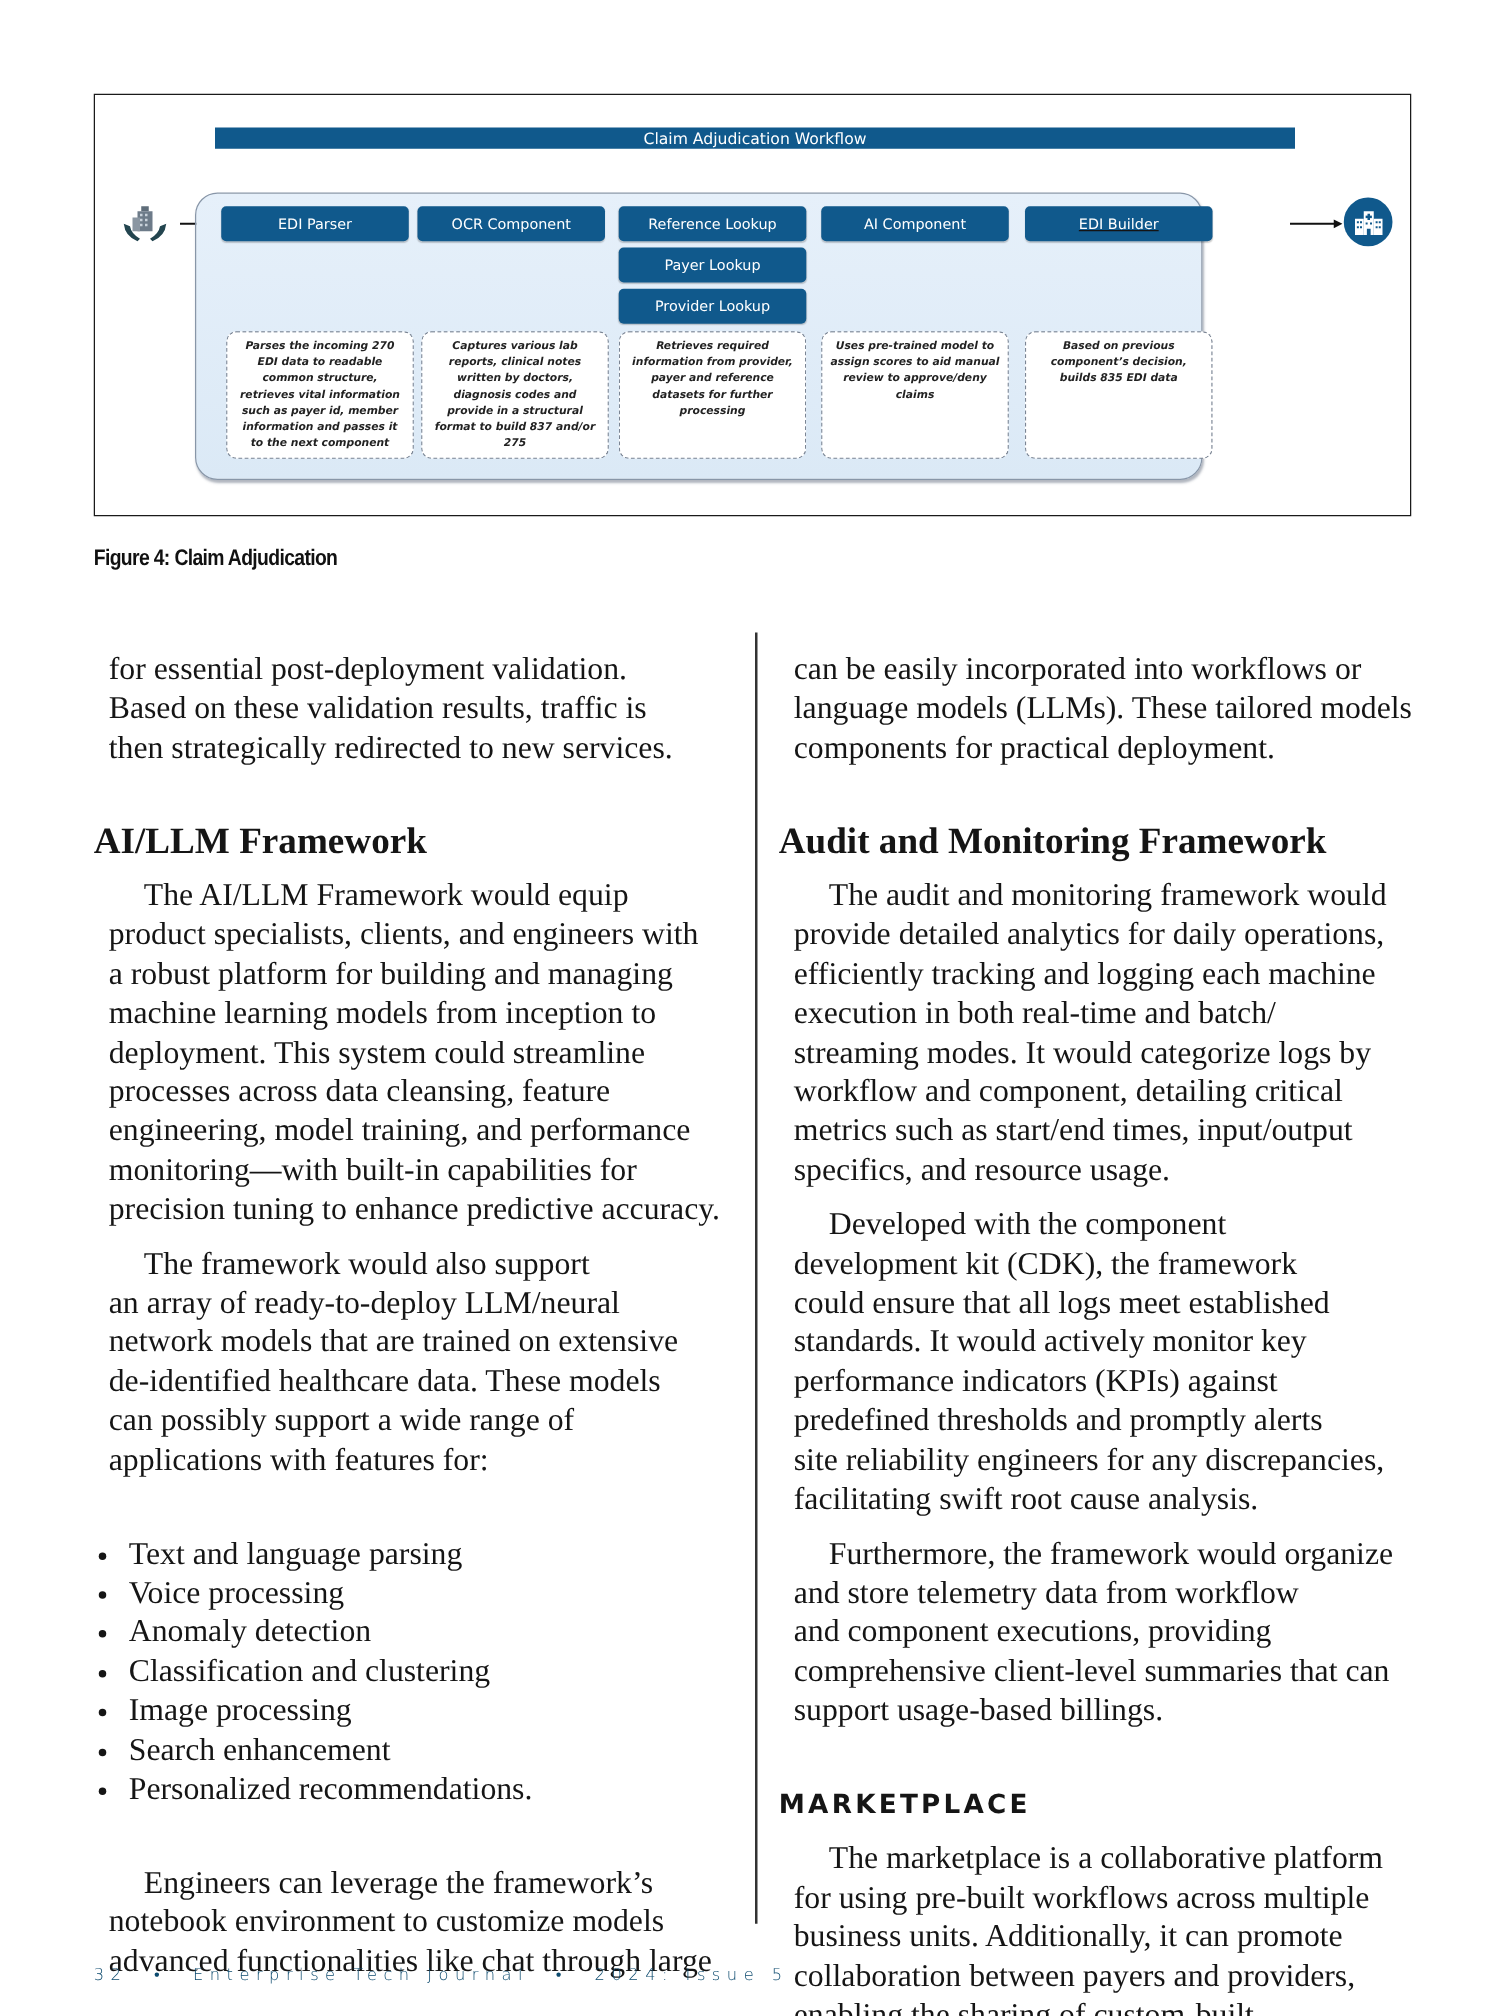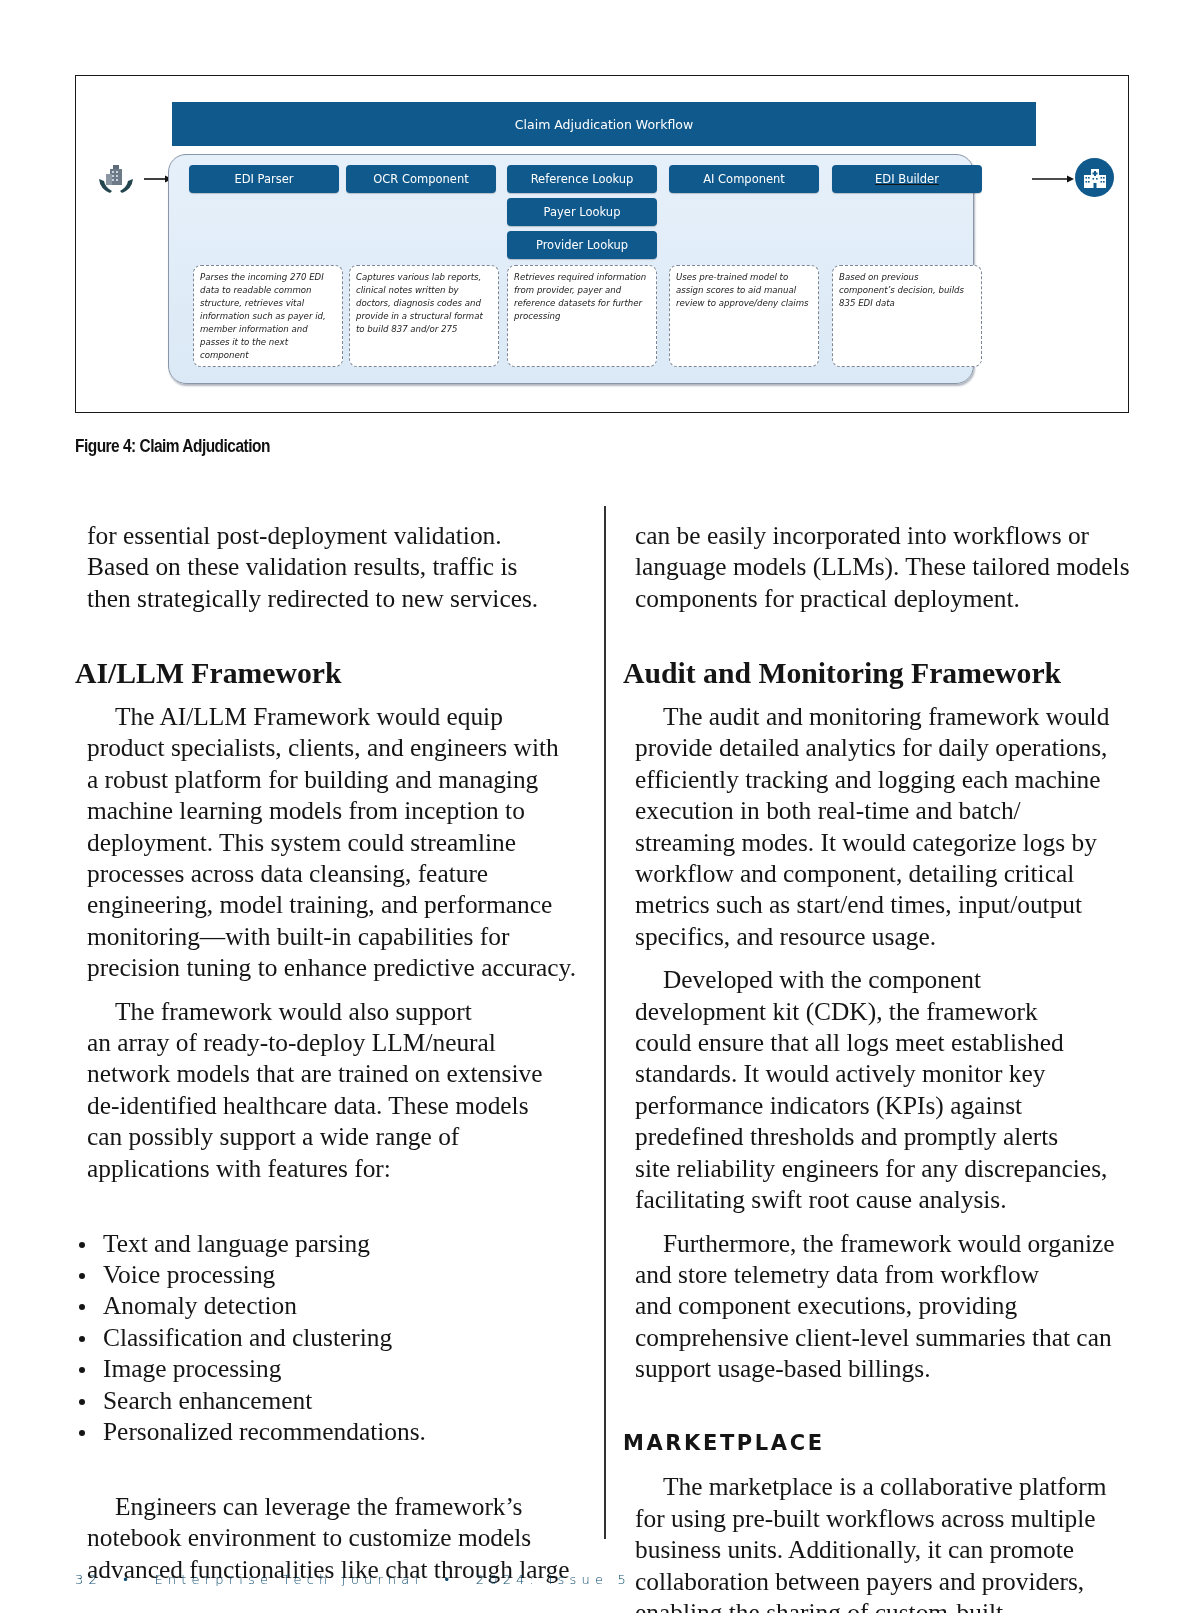--- a/index.html
+++ b/index.html
@@ -4,45 +4,45 @@
 <style>
   html, body { margin: 0; padding: 0; background: #ffffff; }
   body { width: 1200px; height: 1613px; position: relative; overflow: hidden; color: #141414; }
 
   
   .figure-frame {
     position: absolute; left: 75px; top: 75px; width: 1054px; height: 338px;
     border: 1.5px solid #1a1a1a; box-sizing: border-box; background: #fff;
   }
   .wf-title {
-    position: absolute; left: 96px; top: 26px; width: 864px; height: 44px;
+    position: absolute; left: 96px; top: 26px; width: 864px; height: 17px;
     background: #10598c; color: #fff;
     font-family: "DejaVu Sans", sans-serif; font-size: 12.5px;
     display: flex; align-items: center; justify-content: center;
   }
   .wf-container {
-    position: absolute; left: 92px; top: 78px; width: 806px; height: 230px;
+    position: absolute; left: 80px; top: 78px; width: 806px; height: 230px;
     background: linear-gradient(180deg, #e6f0fa 0%, #dbe9f6 100%);
     border: 1.5px solid #8896a8; border-radius: 18px;
     box-shadow: 1px 2px 2px rgba(80,90,110,0.45);
     box-sizing: border-box;
   }
   .col { position: absolute; top: 10px; width: 150px; }
   .comp-btn {
     height: 28px; background: #10598c; color: #fff; border-radius: 4px;
     font-family: "DejaVu Sans", sans-serif; font-size: 11.5px;
     display: flex; align-items: center; justify-content: center;
     margin-bottom: 5px; box-shadow: 0 1px 1px rgba(0,0,0,0.2);
   }
   .desc-box {
     position: absolute; top: 110px; width: 150px; height: 102px;
     background: #fff; border: 1.5px dashed #7b8594; border-radius: 8px;
     box-sizing: border-box; padding: 5px 6px;
     font-family: "DejaVu Sans", sans-serif; font-style: italic;
-    font-size: 8.6px; line-height: 13px; color: #222;
+    font-size: 8.6px; line-height: 13px; text-align: center; color: #222; font-weight: bold;
   }
   .src-icon { position: absolute; left: 20px; top: 83px; width: 40px; height: 40px; }
   .arrow-in { position: absolute; left: 68px; top: 99px; width: 28px; height: 8px; }
   .arrow-out { position: absolute; left: 956px; top: 99px; width: 42px; height: 8px; }
   .dst-icon {
     position: absolute; left: 999px; top: 82px; width: 39px; height: 39px;
     border-radius: 50%; background: #10598c;
     display: flex; align-items: center; justify-content: center;
   }
 

